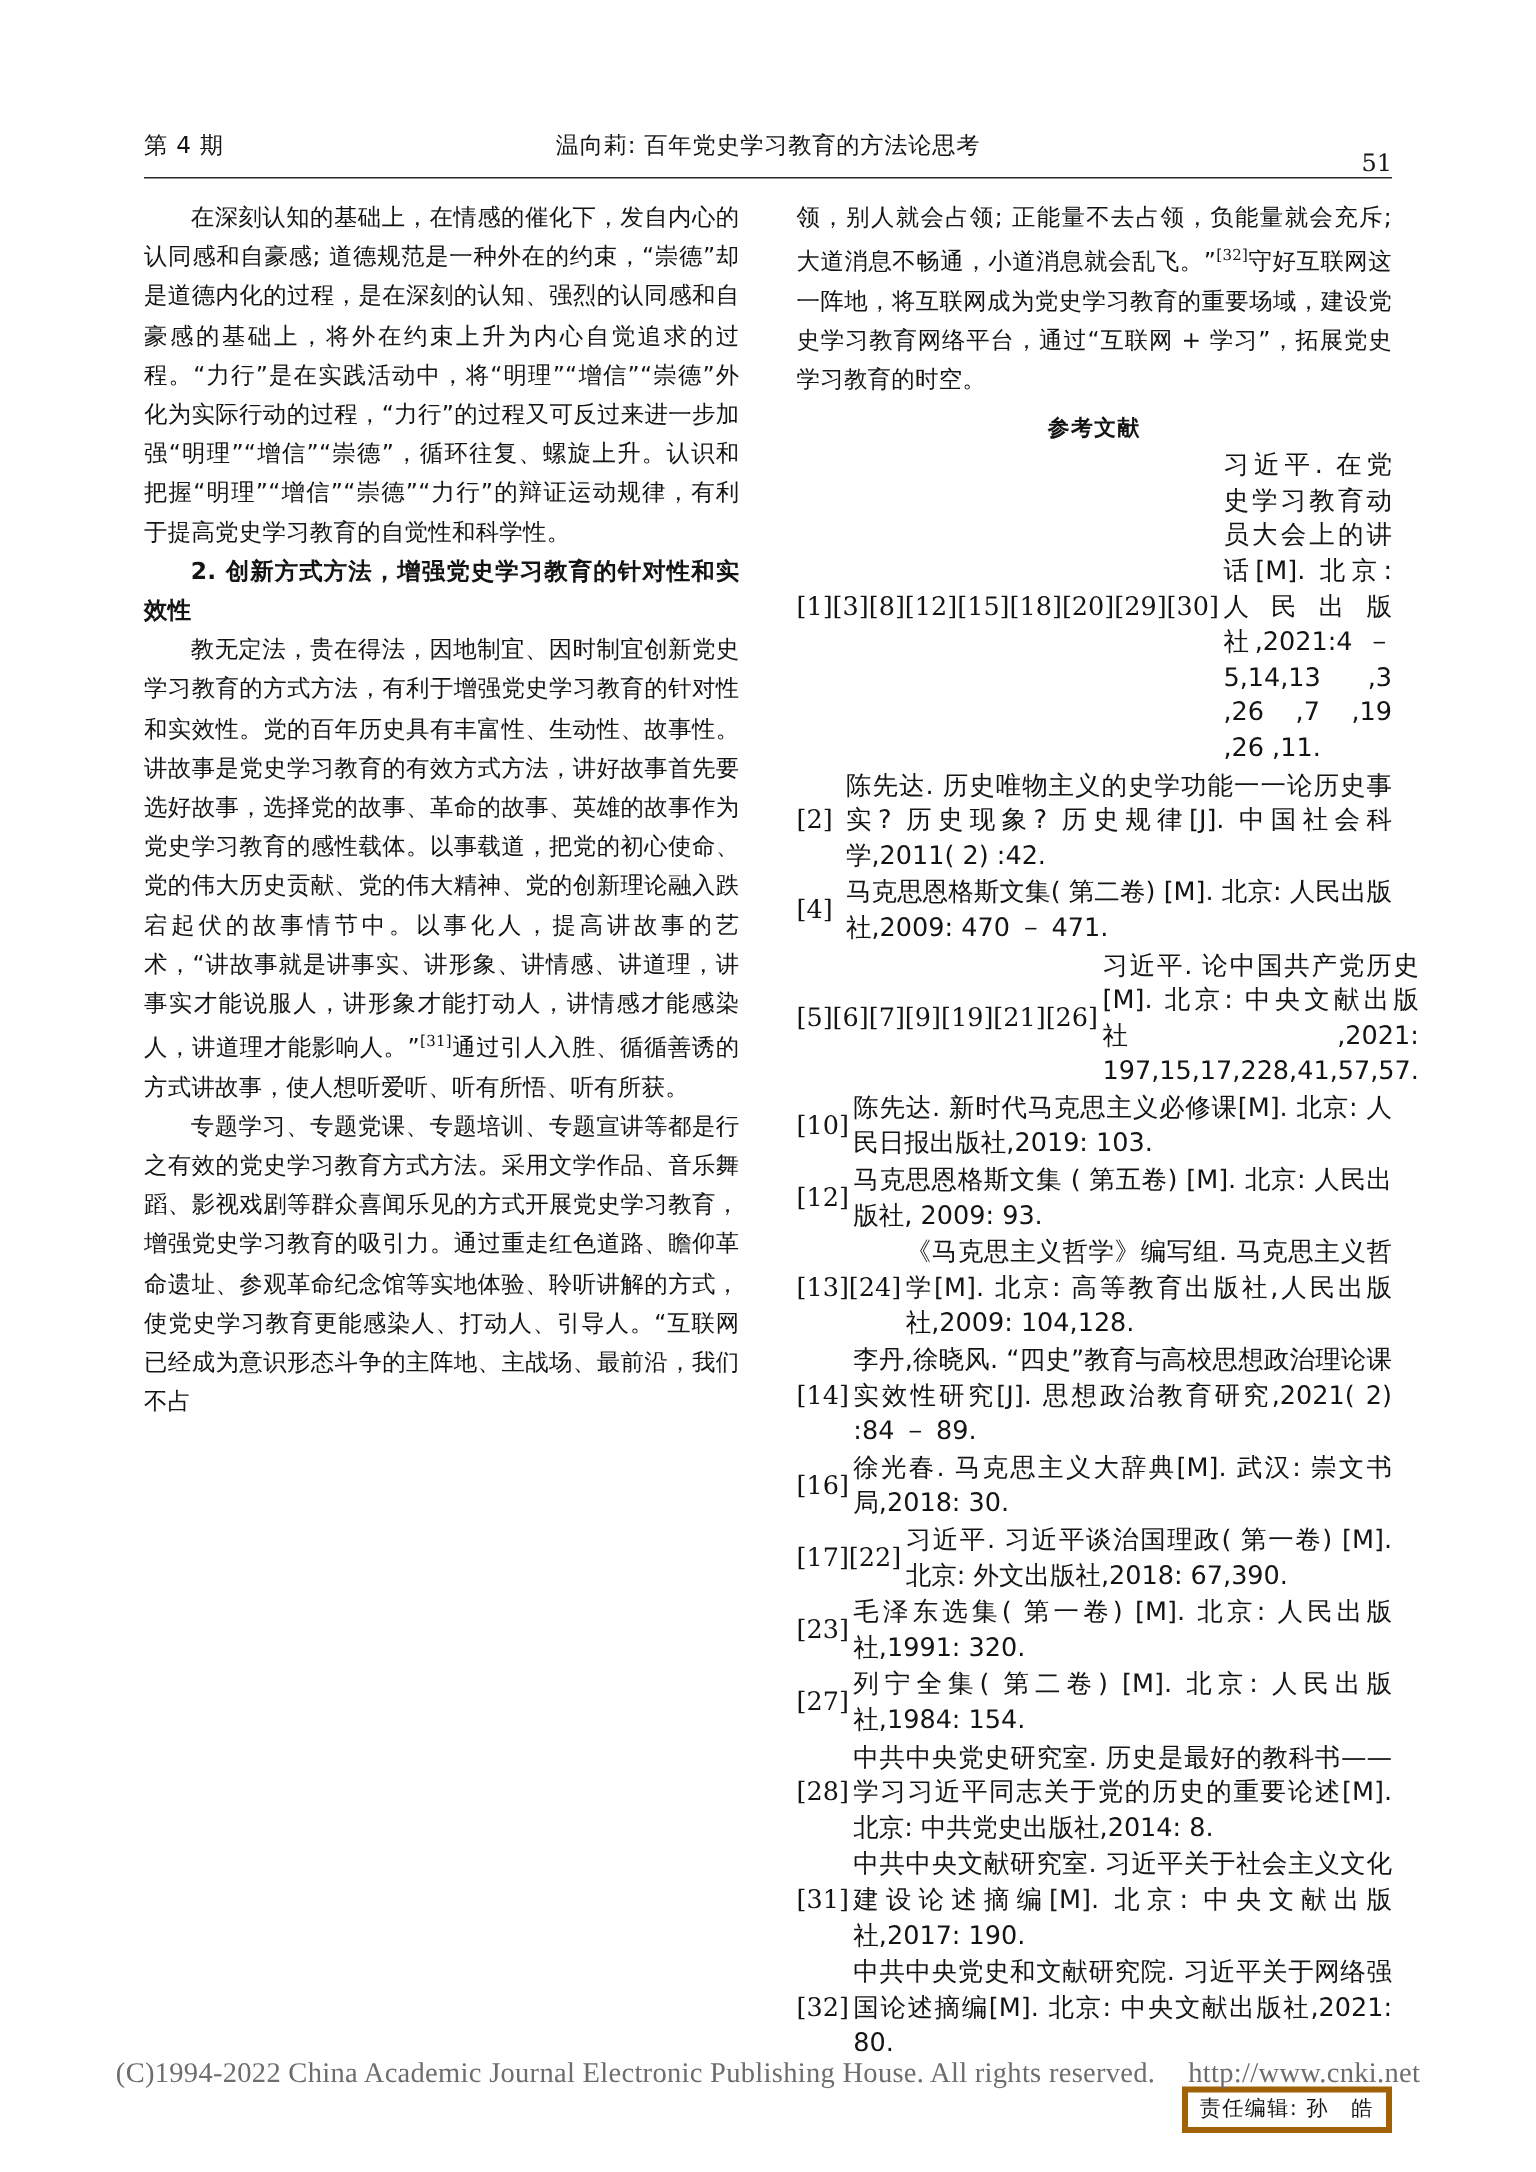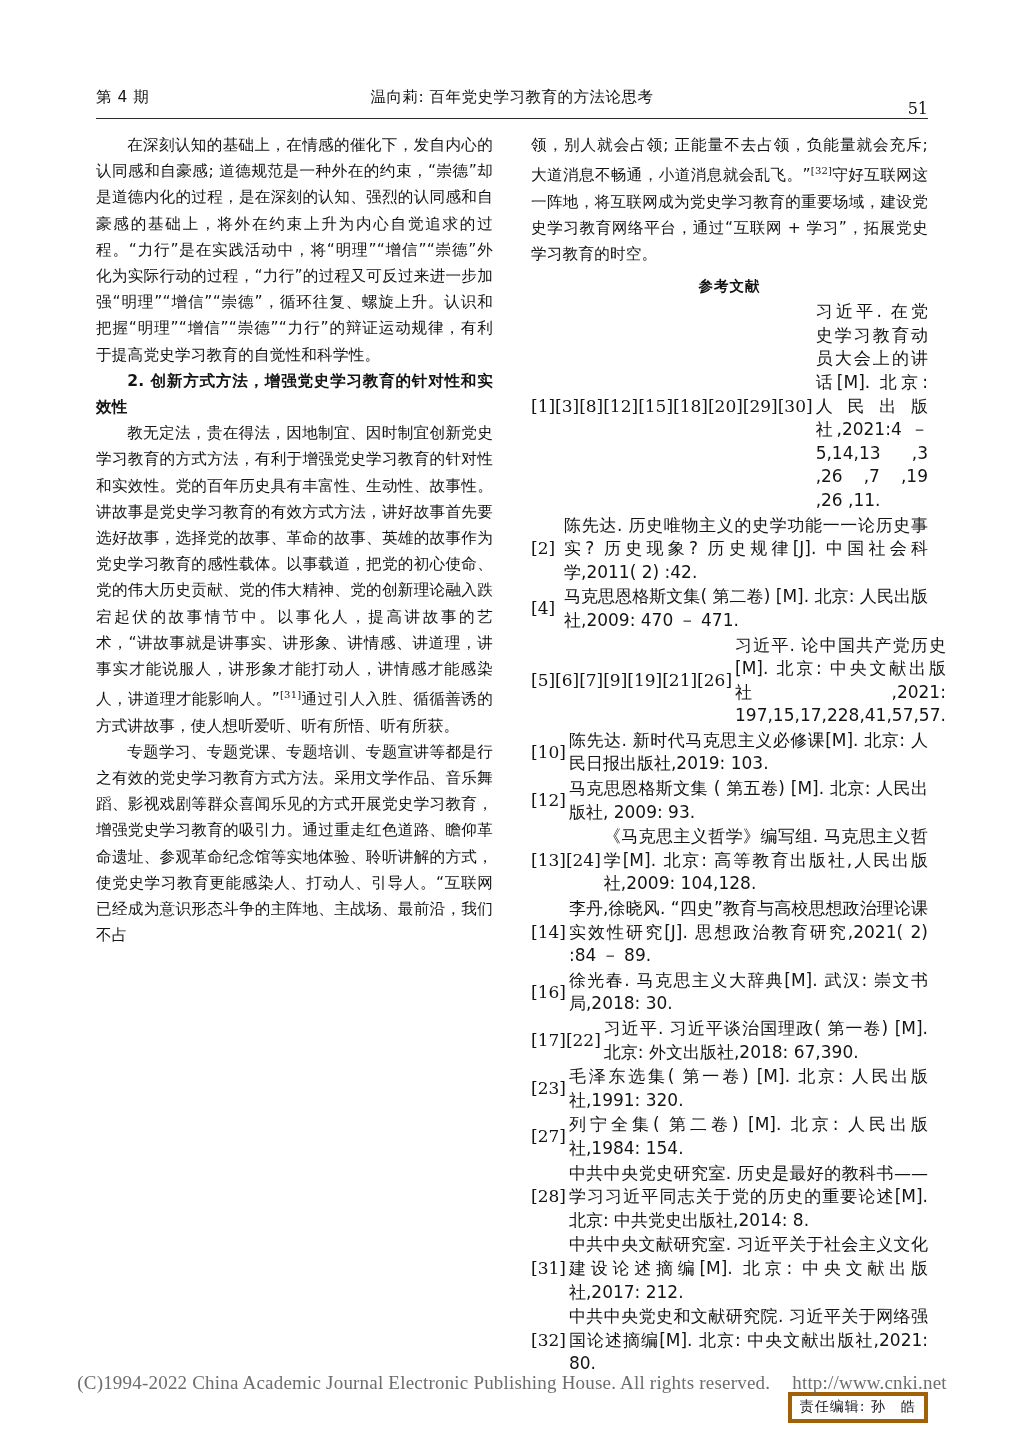--- a/index.html
+++ b/index.html
@@ -236,21 +236,21 @@
         <li class="ref-item">
           <span class="ref-num">[27]</span>
           <span class="ref-text">列宁全集( 第二卷) [M]. 北京: 人民出版社,1984: 154.</span>
         </li>
         <li class="ref-item">
           <span class="ref-num">[28]</span>
           <span class="ref-text">中共中央党史研究室. 历史是最好的教科书——学习习近平同志关于党的历史的重要论述[M]. 北京: 中共党史出版社,2014: 8.</span>
         </li>
         <li class="ref-item">
           <span class="ref-num">[31]</span>
-          <span class="ref-text">中共中央文献研究室. 习近平关于社会主义文化建设论述摘编[M]. 北京: 中央文献出版社,2017: 212.</span>
+          <span class="ref-text">中共中央文献研究室. 习近平关于社会主义文化建设论述摘编[M]. 北京: 中央文献出版社,2017: 190.</span>
         </li>
         <li class="ref-item">
           <span class="ref-num">[32]</span>
           <span class="ref-text">中共中央党史和文献研究院. 习近平关于网络强国论述摘编[M]. 北京: 中央文献出版社,2021: 80.</span>
         </li>
       </ul>
 
       <div class="editor-line">
         <div class="editor-box">责任编辑: 孙　皓</div>
       </div>

